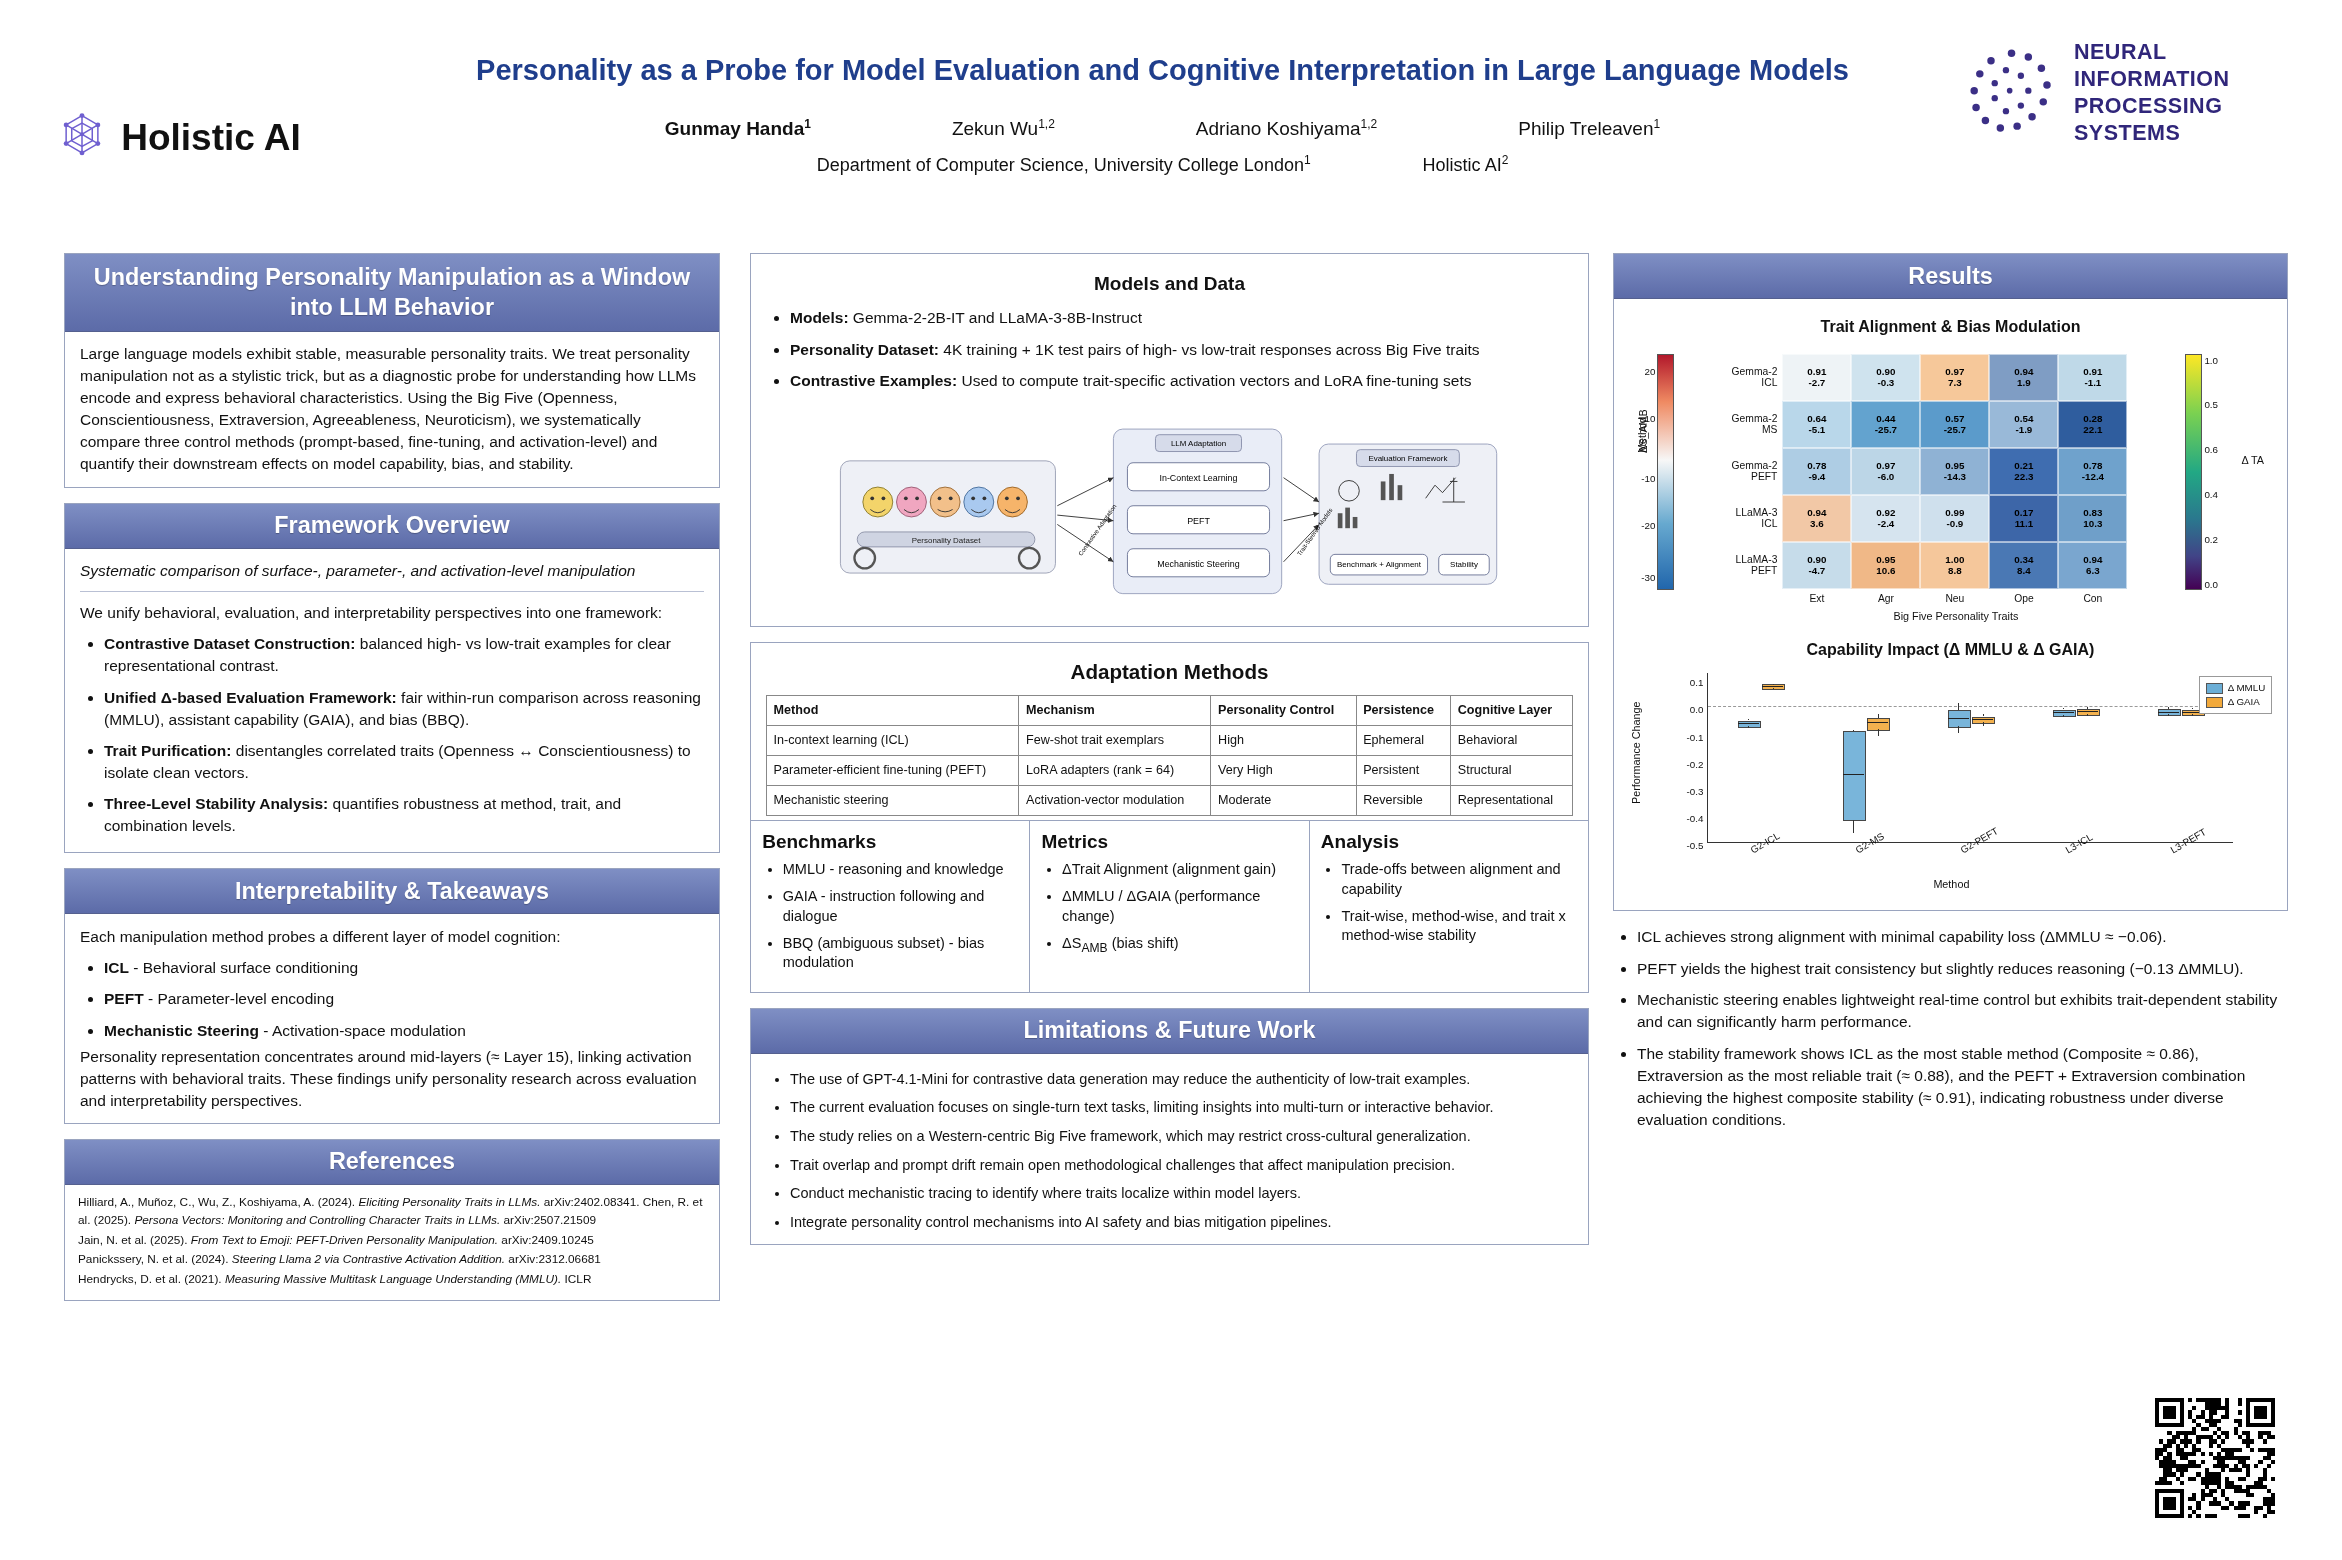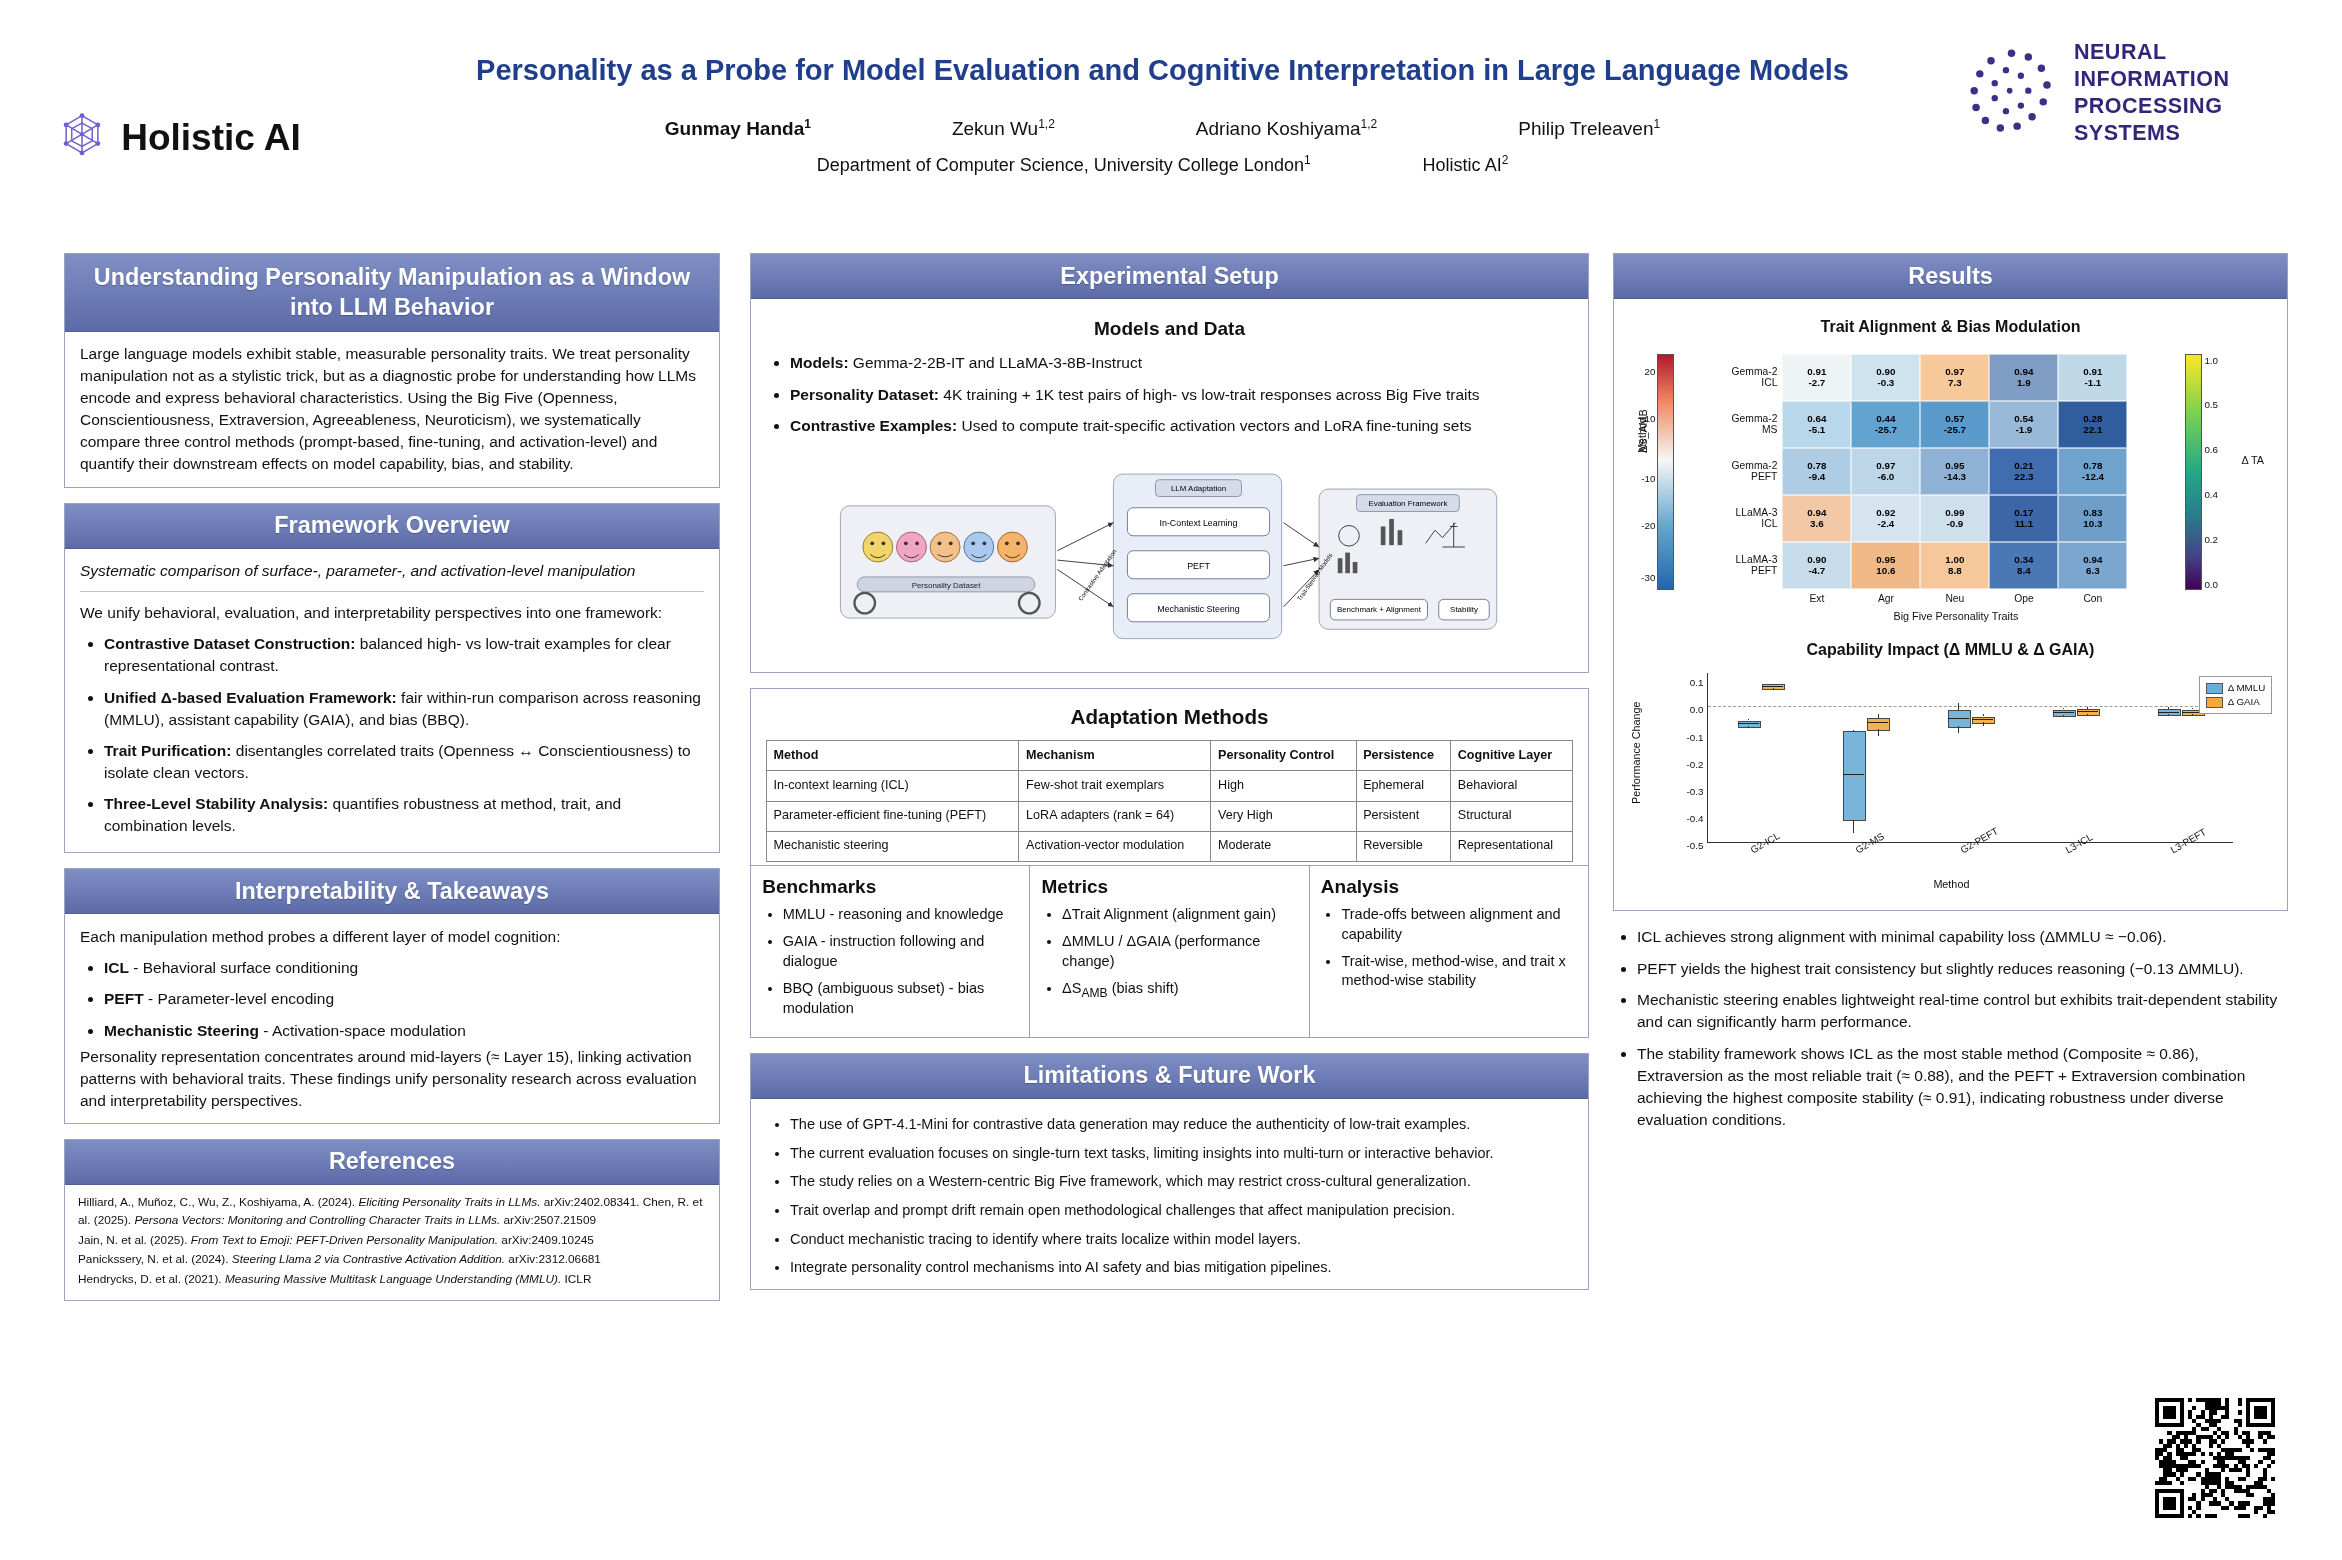--- a/index.html
+++ b/index.html
@@ -254,21 +254,20 @@
           <div class="r">Jain, N. et al. (2025). <i>From Text to Emoji: PEFT-Driven Personality Manipulation.</i> arXiv:2409.10245</div>
           <div class="r">Panickssery, N. et al. (2024). <i>Steering Llama 2 via Contrastive Activation Addition.</i> arXiv:2312.06681</div>
           <div class="r">Hendrycks, D. et al. (2021). <i>Measuring Massive Multitask Language Understanding (MMLU).</i> ICLR</div>
         </div>
     </div>
   </div>
 
   <div class="col col-mid">
 
     <div class="sect">
-      <div class="sect-hd">Experimental Setup</div>
       <div class="sect-bd">
         <div class="subhead">Models and Data</div>
         <ul id="setup-bullets">
             <li><span class="b">Models:</span> Gemma-2-2B-IT and LLaMA-3-8B-Instruct</li>
             <li><span class="b">Personality Dataset:</span> 4K training + 1K test pairs of high- vs low-trait responses across Big Five traits</li>
             <li><span class="b">Contrastive Examples:</span> Used to compute trait-specific activation vectors and LoRA fine-tuning sets</li>
           </ul>
       </div>
       <div class="fig-box">
         <svg class="diagram" viewBox="0 0 720 215">

